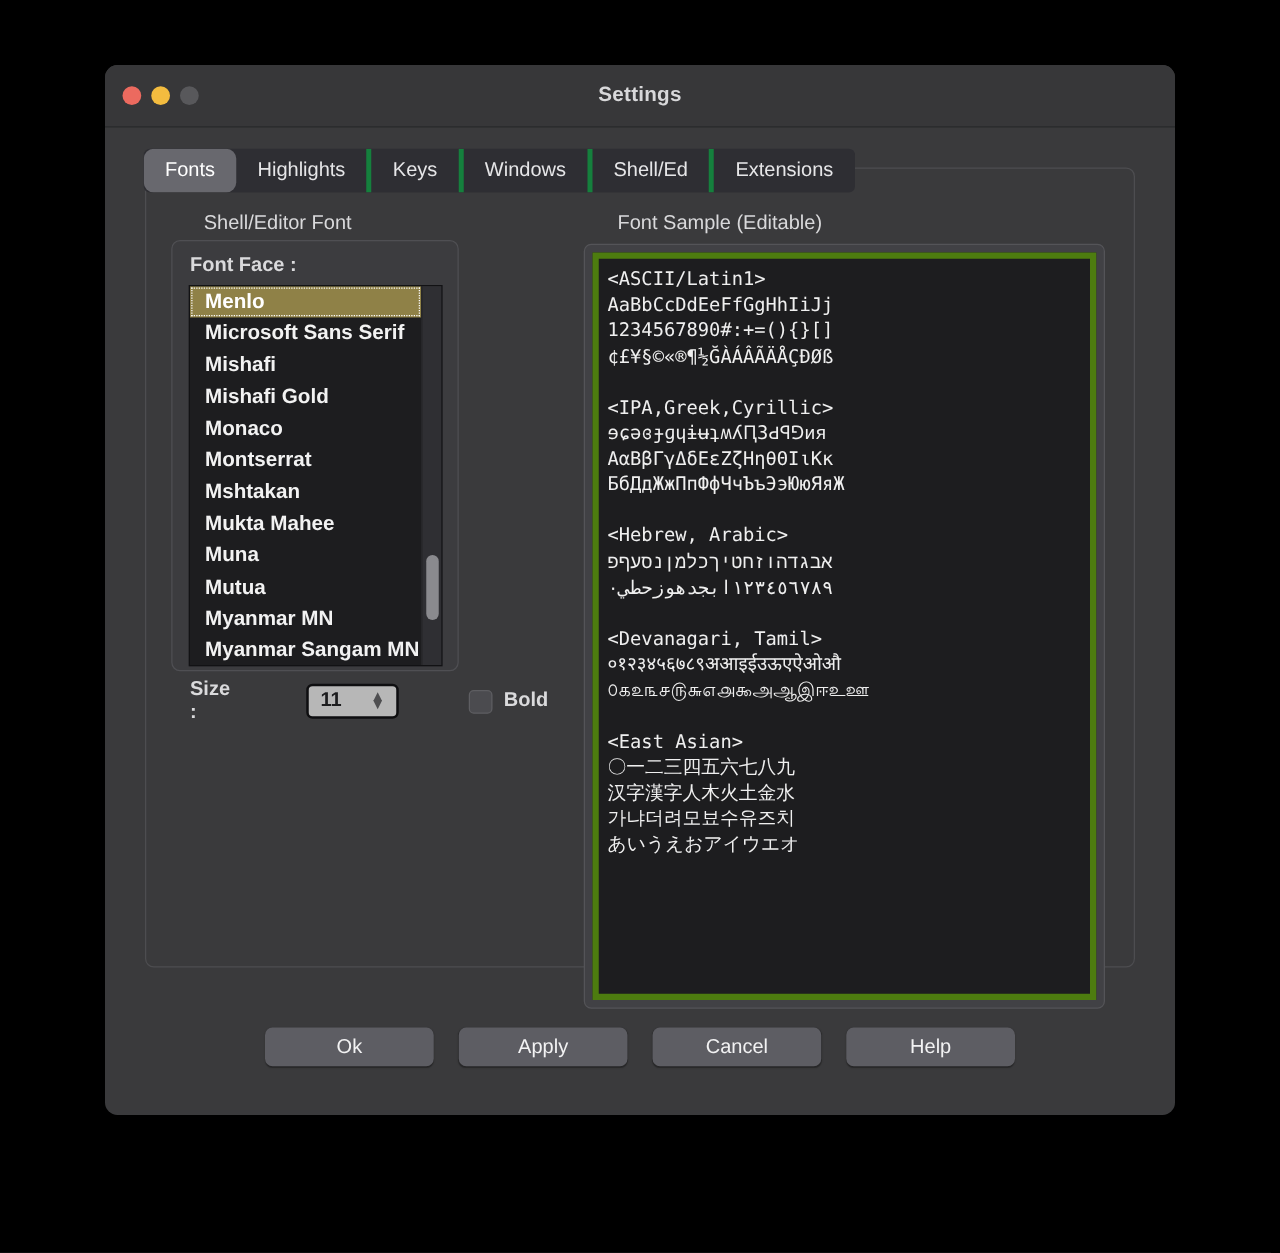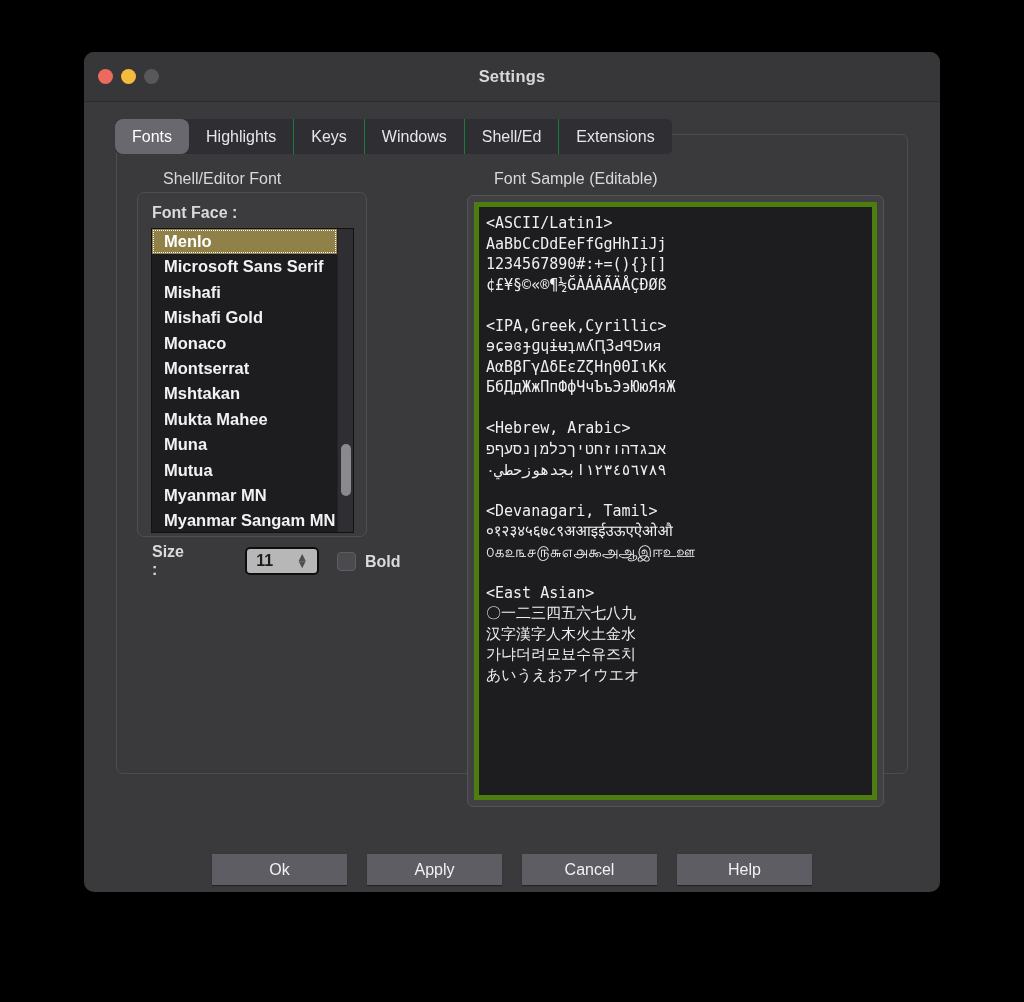--- a/index.html
+++ b/index.html
@@ -53,21 +53,21 @@
     background: #2e2e33;
     border-radius: 5px;
     overflow: hidden;
     z-index: 5;
   }
   .tab {
     display: flex; align-items: center; justify-content: center;
     padding: 0 17px;
     font-size: 16px;
     color: #e6e6e8;
-    border-right: 1px solid #15803d;
+    border-right: 4px solid #15803d;
     cursor: default;
     white-space: nowrap;
   }
   .tab:last-child { border-right: none; }
   .tab.active {
     background: #68686e;
     border-radius: 8px;
     border-right: none;
     color: #ffffff;
   }
@@ -171,22 +171,22 @@
   }
   #size-arrows {
     position: absolute; right: 9px; top: 50%;
     transform: translateY(-50%);
     display: flex; flex-direction: column;
     line-height: 0.62;
     color: #4e4e50;
     font-size: 12px;
   }
   #bold-box {
-    margin-left: 18px;
-    display: flex; align-items: flex-end;
+    margin-left: 56px;
+    display: flex; align-items: center;
   }
   #bold-check {
     width: 19px; height: 19px;
     background: #4b4b4f;
     border: 1px solid #5e5e62;
     border-radius: 4px;
   }
   #bold-label {
     margin-left: 9px;
     font-size: 16px; color: #dadadc;
@@ -220,27 +220,26 @@
     position: absolute;
     left: 0; right: 0; top: 770px;
     display: flex;
     justify-content: center;
     gap: 20px;
   }
   .dlg-btn {
     width: 135px; height: 31px;
     background: #5d5d63;
     border: none;
-    border-radius: 0;
+    border-radius: 6px;
     color: #f2f2f3;
     font-family: "Liberation Sans", sans-serif;
     font-size: 16px;
     cursor: default;
     box-shadow: 0 1px 1px rgba(0,0,0,0.35);
-    margin-top: 32px;
   }
 </style>
 </head>
 <body>
 
 <div id="window">
 
   <div id="titlebar">
     <div id="traffic">
       <div class="light red"></div>

